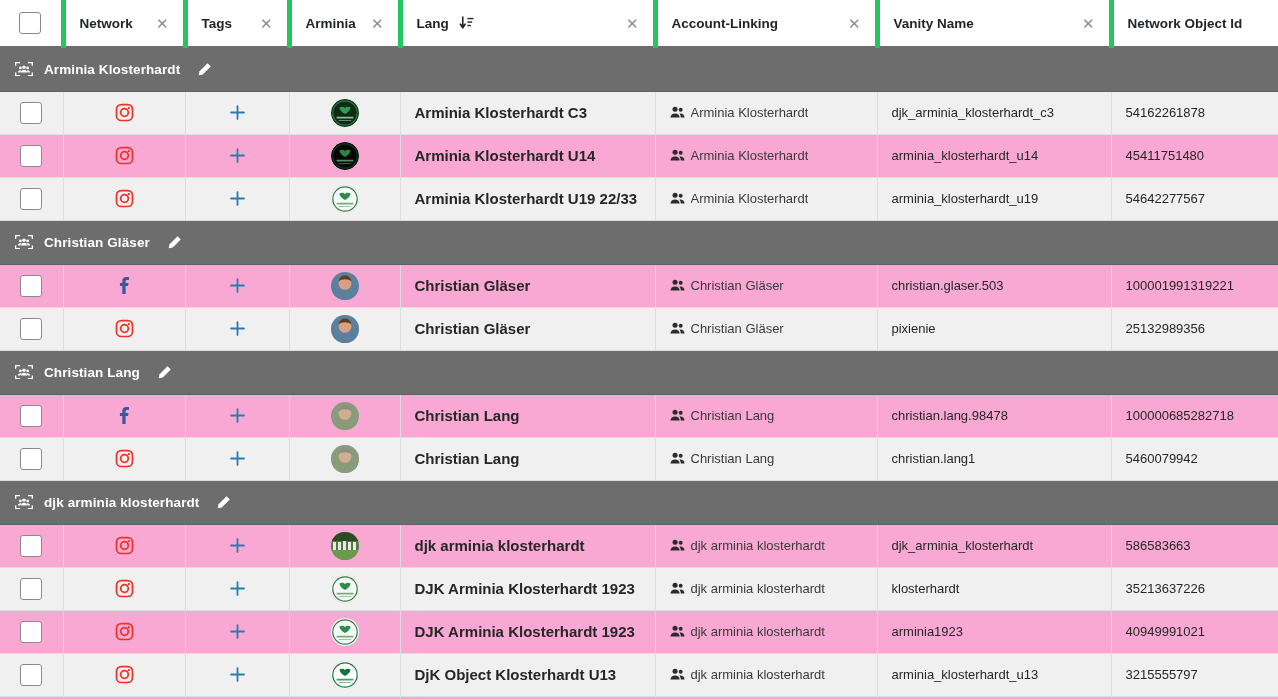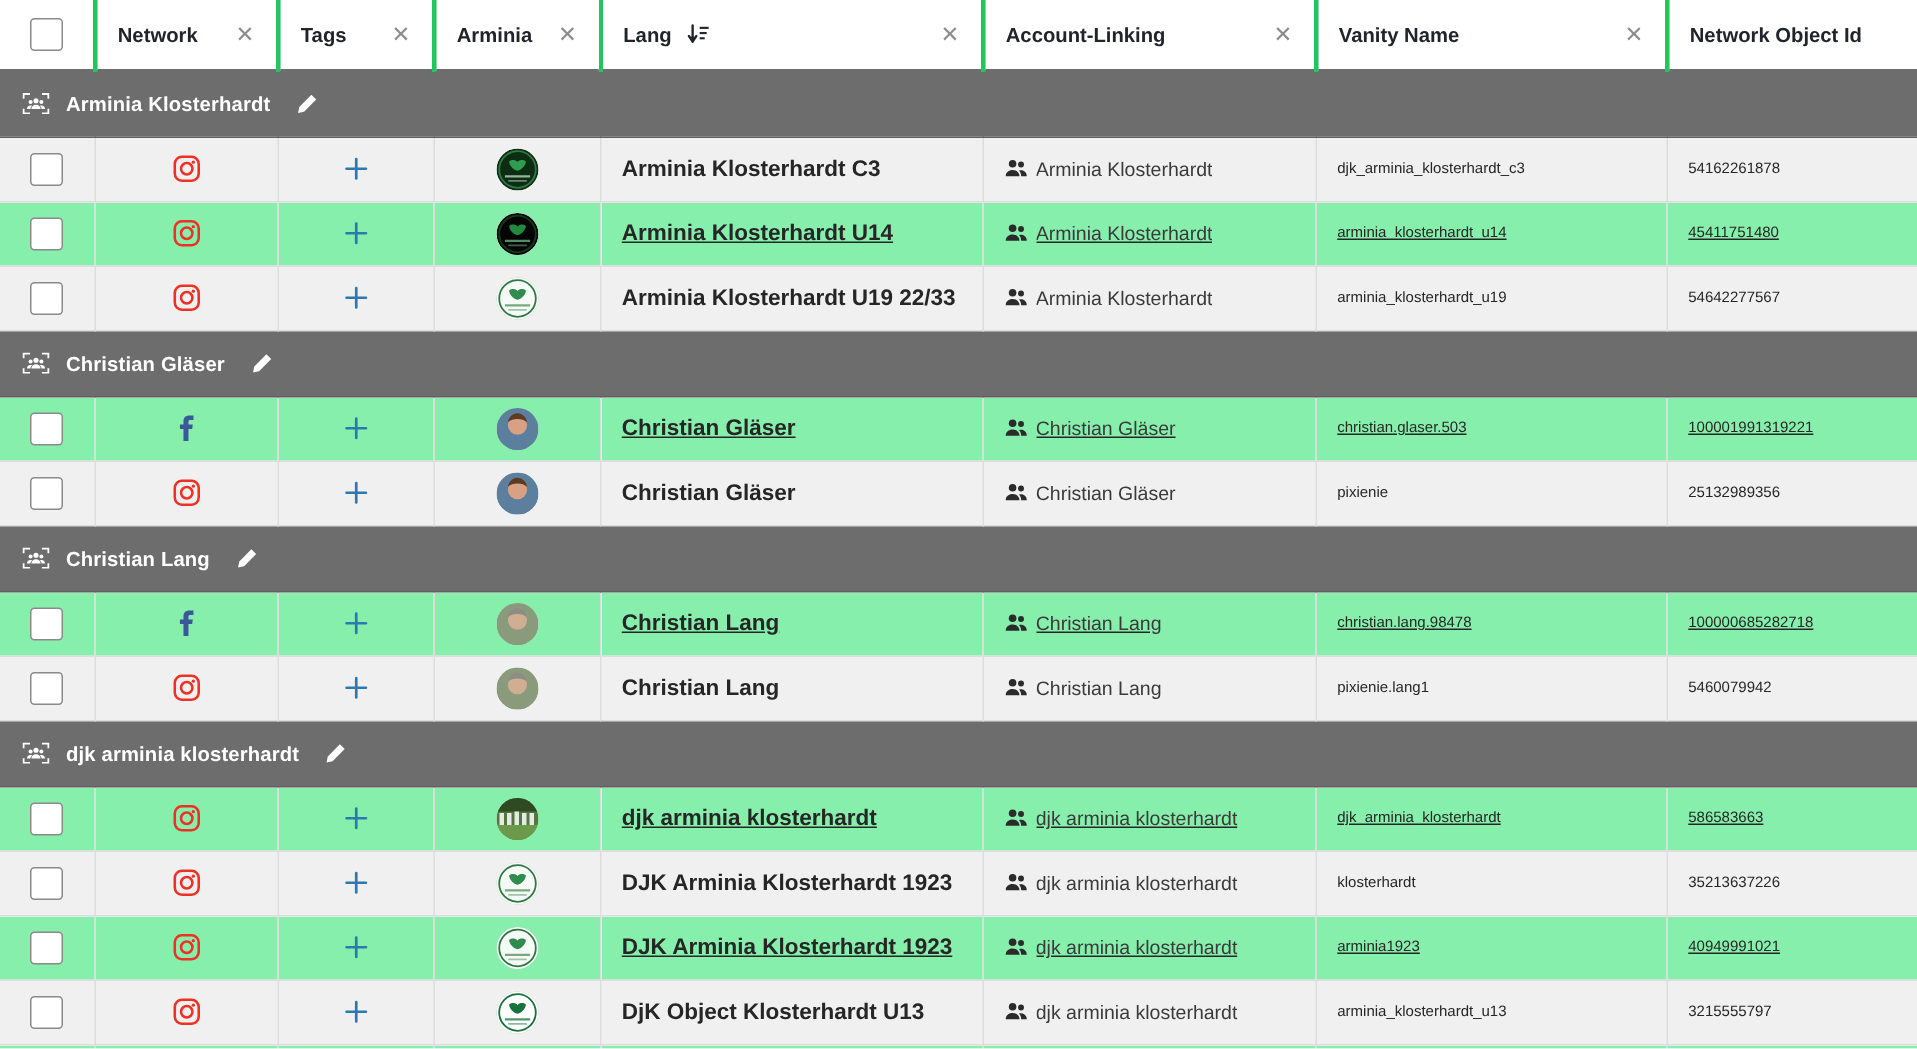--- a/index.html
+++ b/index.html
@@ -32,21 +32,21 @@
   col.c-pic    { width: 111px; }
   col.c-name   { width: 255px; }
   col.c-link   { width: 222px; }
   col.c-vanity { width: 234px; }
   col.c-noid   { width: 279px; }
 
   
   thead tr.head-row { height: 47px; }
   thead th {
     background: #ffffff;
-    border-right: 3px solid #22c55e;
+    border-right: 5px solid #22c55e;
     border-bottom: 2px solid #6d6d6d;
     padding: 0 14px;
     font-weight: bold;
     font-size: 13.5px;
     color: #21242a;
     text-align: left;
     vertical-align: middle;
     white-space: nowrap;
     position: relative;
   }
@@ -90,26 +90,26 @@
   tr.data-row td {
     border-right: 1px solid #dddddd;
     border-bottom: 1px solid #dddddd;
     padding: 0 14px;
     vertical-align: middle;
     color: #262626;
     white-space: nowrap;
     overflow: hidden;
   }
   tr.data-row.odd  td { background: #f0f0f0; }
-  tr.data-row.even td { background: #86efac; text-decoration: underline; }
+  tr.data-row.even td { background: #f9a8d4; }
 
   td.cell-check { padding: 0; text-align: center; }
   td.cell-net, td.cell-tags, td.cell-pic { text-align: center; padding: 0; }
   td.cell-name { font-weight: bold; font-size: 15px; color: #1b1b1b; }
-  td.cell-vanity, td.cell-noid { color: #3a3a3a; font-size: 10px; }
+  td.cell-vanity, td.cell-noid { color: #3a3a3a; font-size: 13px; }
 
   .chk {
     width: 22px; height: 22px;
     border: 1px solid #8a8a8a;
     border-radius: 3px;
     background: #fff;
     display: inline-block;
     vertical-align: middle;
     cursor: pointer;
   }
@@ -506,21 +506,21 @@
             <div class="link-inner">
               <span class="people-ico"><svg viewBox="0 0 16 13">
                   <circle cx="5.4" cy="3.4" r="2.7" fill="#2b2b2b"></circle>
                   <circle cx="11.4" cy="3.9" r="2.1" fill="#2b2b2b"></circle>
                   <path d="M0.5 12.3c0-2.7 2.2-4.4 4.9-4.4s4.9 1.7 4.9 4.4z" fill="#2b2b2b"></path>
                   <path d="M10.0 8.1c2.6-.5 5.5.8 5.5 4.2h-4.0c0-1.7-.6-3.2-1.5-4.2z" fill="#2b2b2b"></path>
                 </svg></span>
               <span class="link-txt">Christian Lang</span>
             </div>
           </td>
-          <td class="cell-vanity">pixienie.lang1</td>
+          <td class="cell-vanity">christian.lang1</td>
           <td class="cell-noid">5460079942</td>
         </tr>
         <tr class="group-row">
           <td colspan="8">
             <div class="group-inner">
               <span class="group-ico"><svg viewBox="0 0 20 16">
                   <g fill="#ffffff">
                     <path d="M0 0h5.6v1.5H1.5V4.3H0z"></path>
                     <path d="M14.4 0H20v4.3h-1.5V1.5h-4.1z"></path>
                     <path d="M0 16h5.6v-1.5H1.5V11.7H0z"></path>

